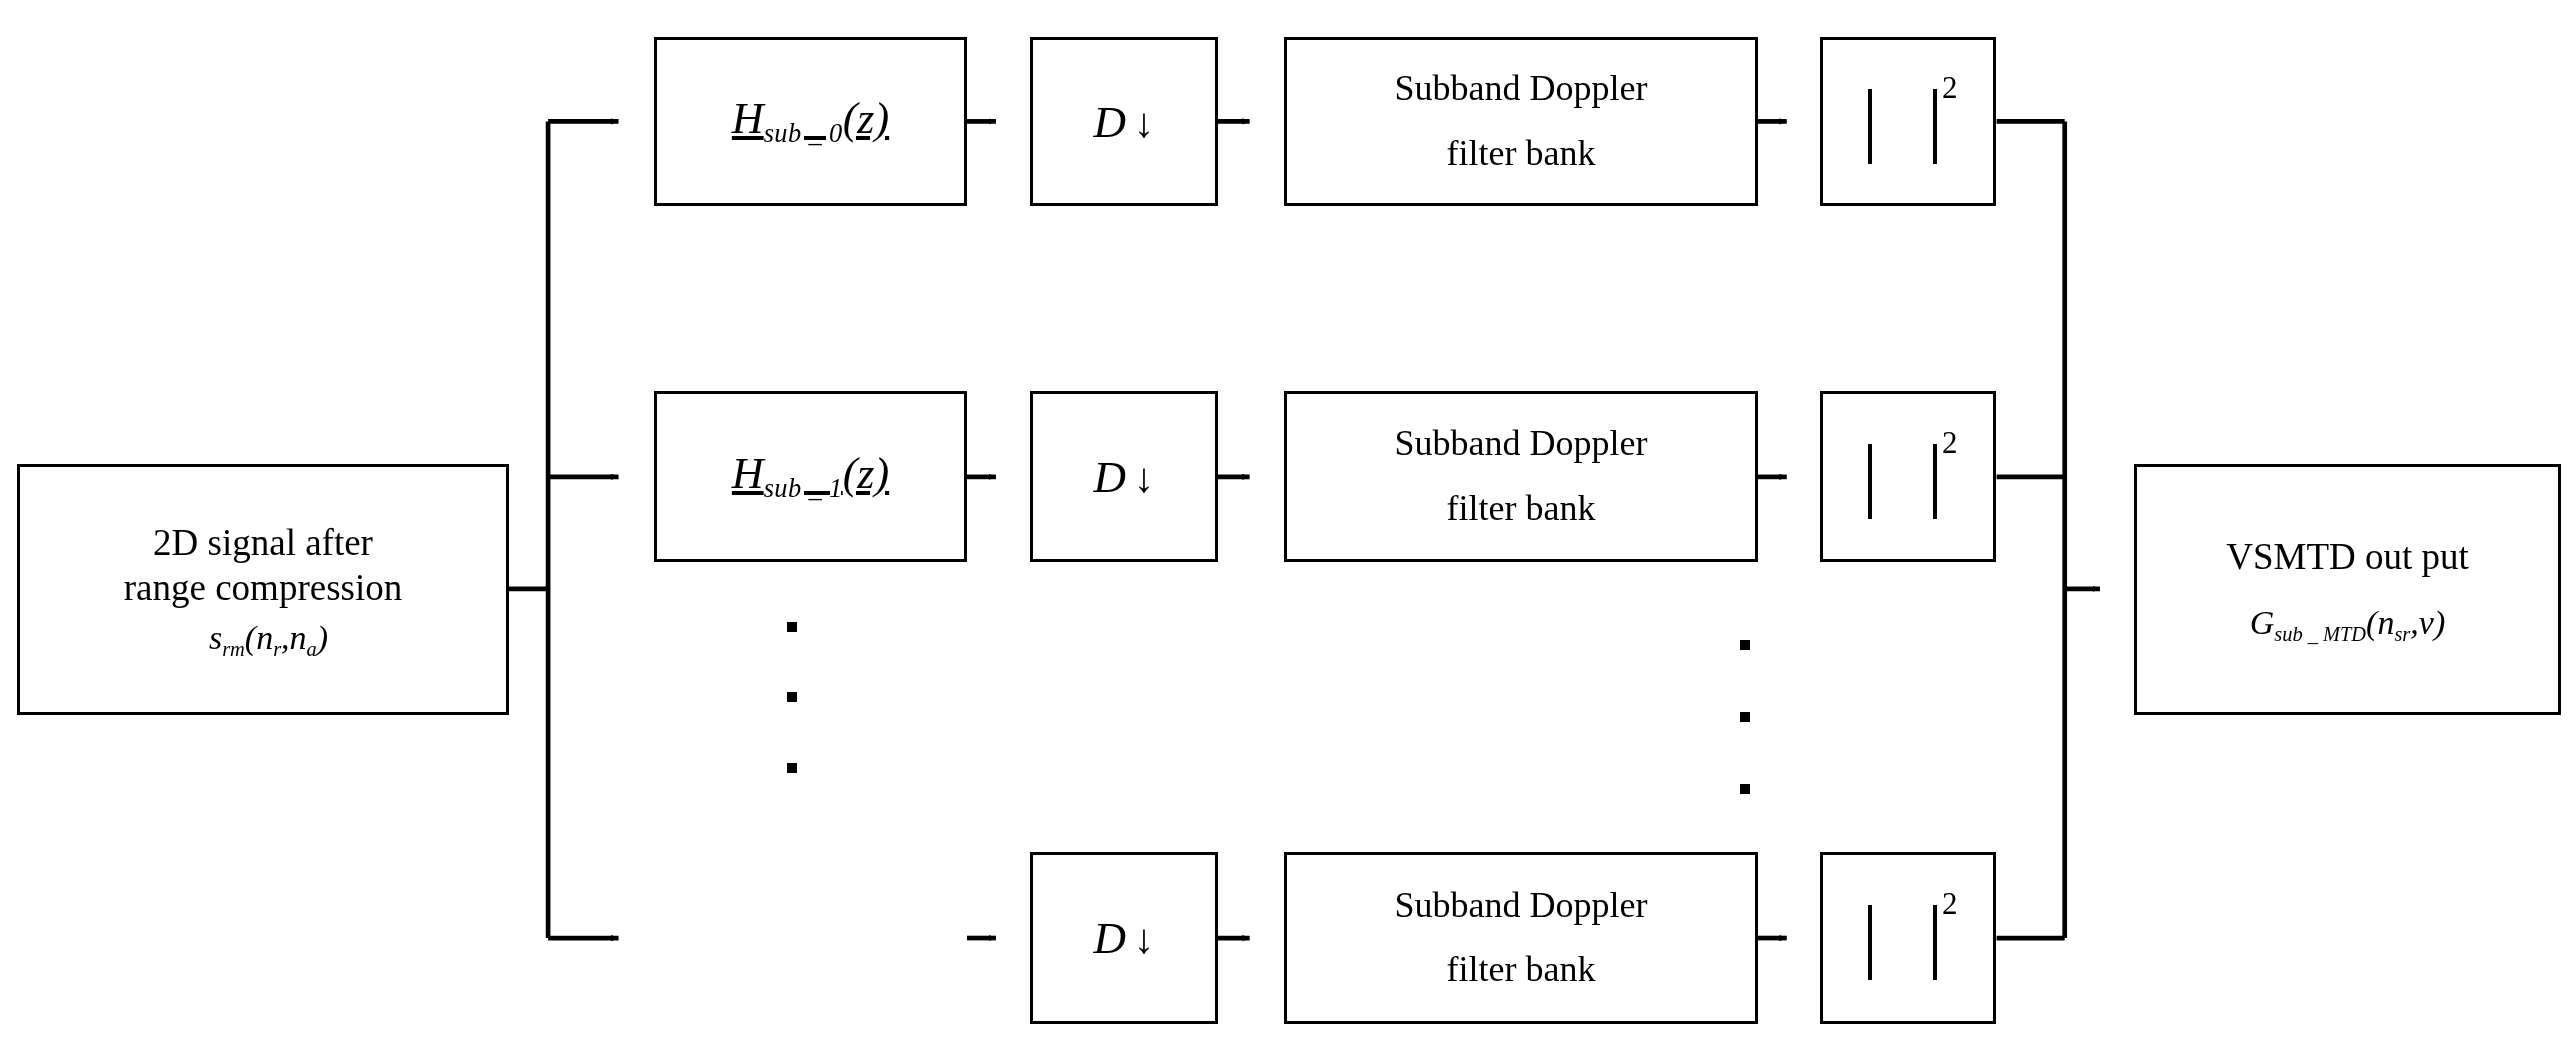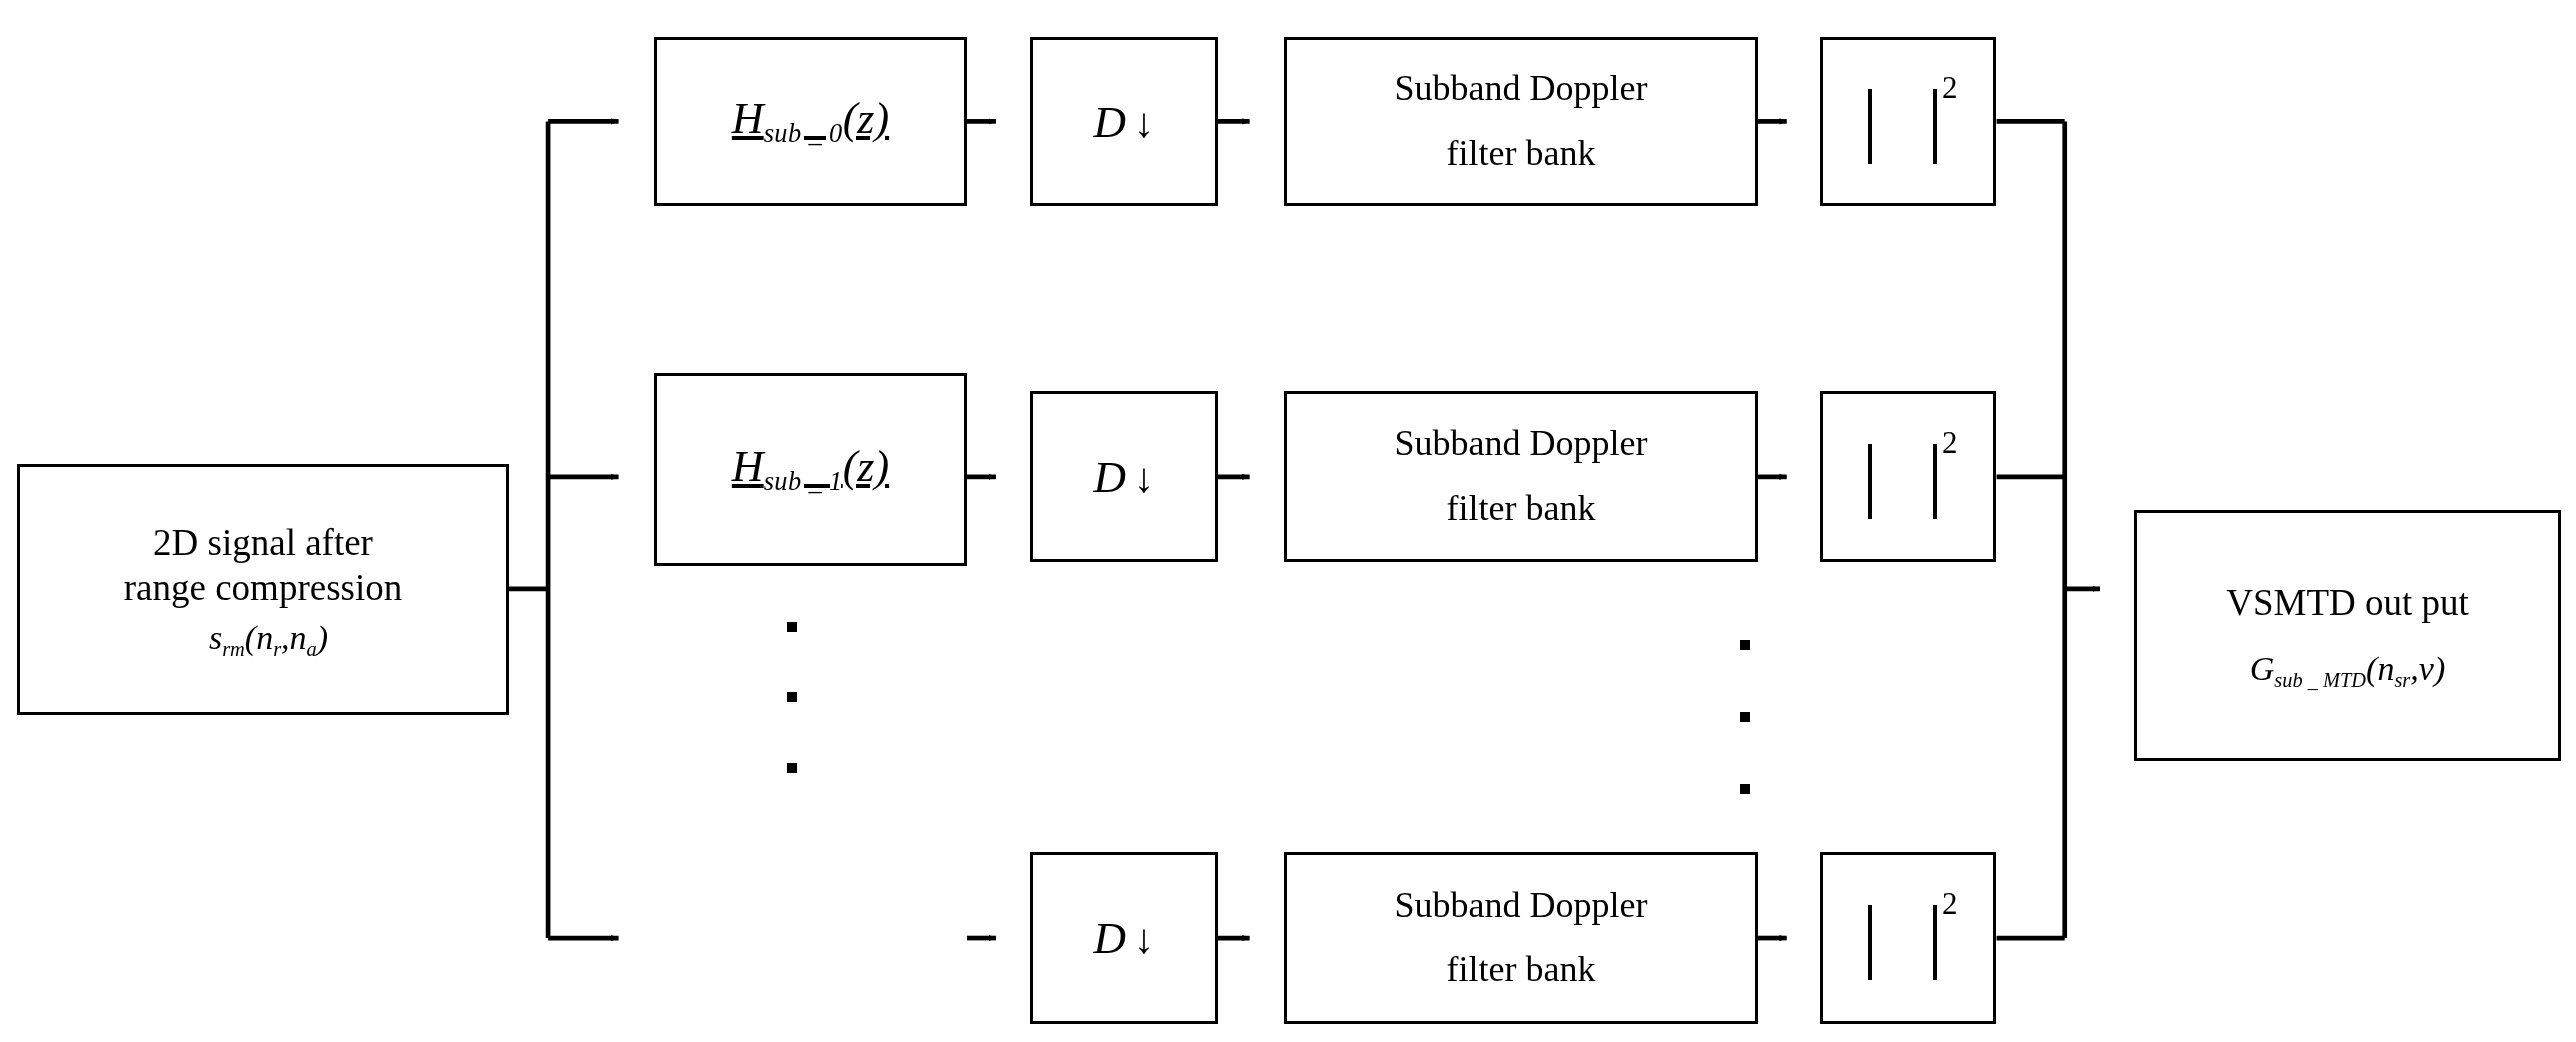--- a/index.html
+++ b/index.html
@@ -91,21 +91,21 @@
     <div class="lbl" style="margin-top:20.4px;">filter bank</div>
   </div>
   <div class="blk thin" style="left:1820px;top:37px;width:176px;height:169px;">
     <div class="magbox">
       <span class="bar" style="left:45px;top:49px;height:75px;"></span>
       <span class="bar" style="left:110px;top:49px;height:75px;"></span>
       <span class="sup2" style="left:119px;top:30px;">2</span>
     </div>
   </div>
 
-  <div class="blk" style="left:654px;top:373px;width:313px;height:193px;">
+  <div class="blk" style="left:654px;top:391px;width:313px;height:171px;">
     <div class="math">
       <span>H</span><span class="sub">sub _ 1</span><span>(z)</span>
     </div>
   </div>
   <div class="blk" style="left:1030px;top:391px;width:188px;height:171px;">
     <div class="dbox">
       <span>D</span><span class="ar">↓</span>
     </div>
   </div>
   <div class="blk" style="left:1284px;top:391px;width:474px;height:171px;">
@@ -141,21 +141,21 @@
     <span class="dot" style="left:0;top:0;"></span>
     <span class="dot" style="left:0;top:70px;"></span>
     <span class="dot" style="left:0;top:141px;"></span>
   </div>
   <div class="dots" style="left:1740px;top:640px;width:15.7px;height:168px;">
     <span class="dot" style="left:0;top:0;"></span>
     <span class="dot" style="left:0;top:72px;"></span>
     <span class="dot" style="left:0;top:144px;"></span>
   </div>
 
-  <div class="blk" style="left:2134px;top:464px;width:427px;height:251px;margin-top:46px;">
+  <div class="blk" style="left:2134px;top:464px;width:427px;height:251px;">
     <div class="lbl two">VSMTD out put</div>
     <div class="mathsm" style="margin-top:27px;">
       <span>G</span><span class="sub">sub _ MTD</span><span class="rm">(</span><span>n</span><span class="sub">sr</span><span class="rm">,</span><span>v</span><span class="rm">)</span>
     </div>
   </div>
 
 </div>
 
 
 </body></html>

